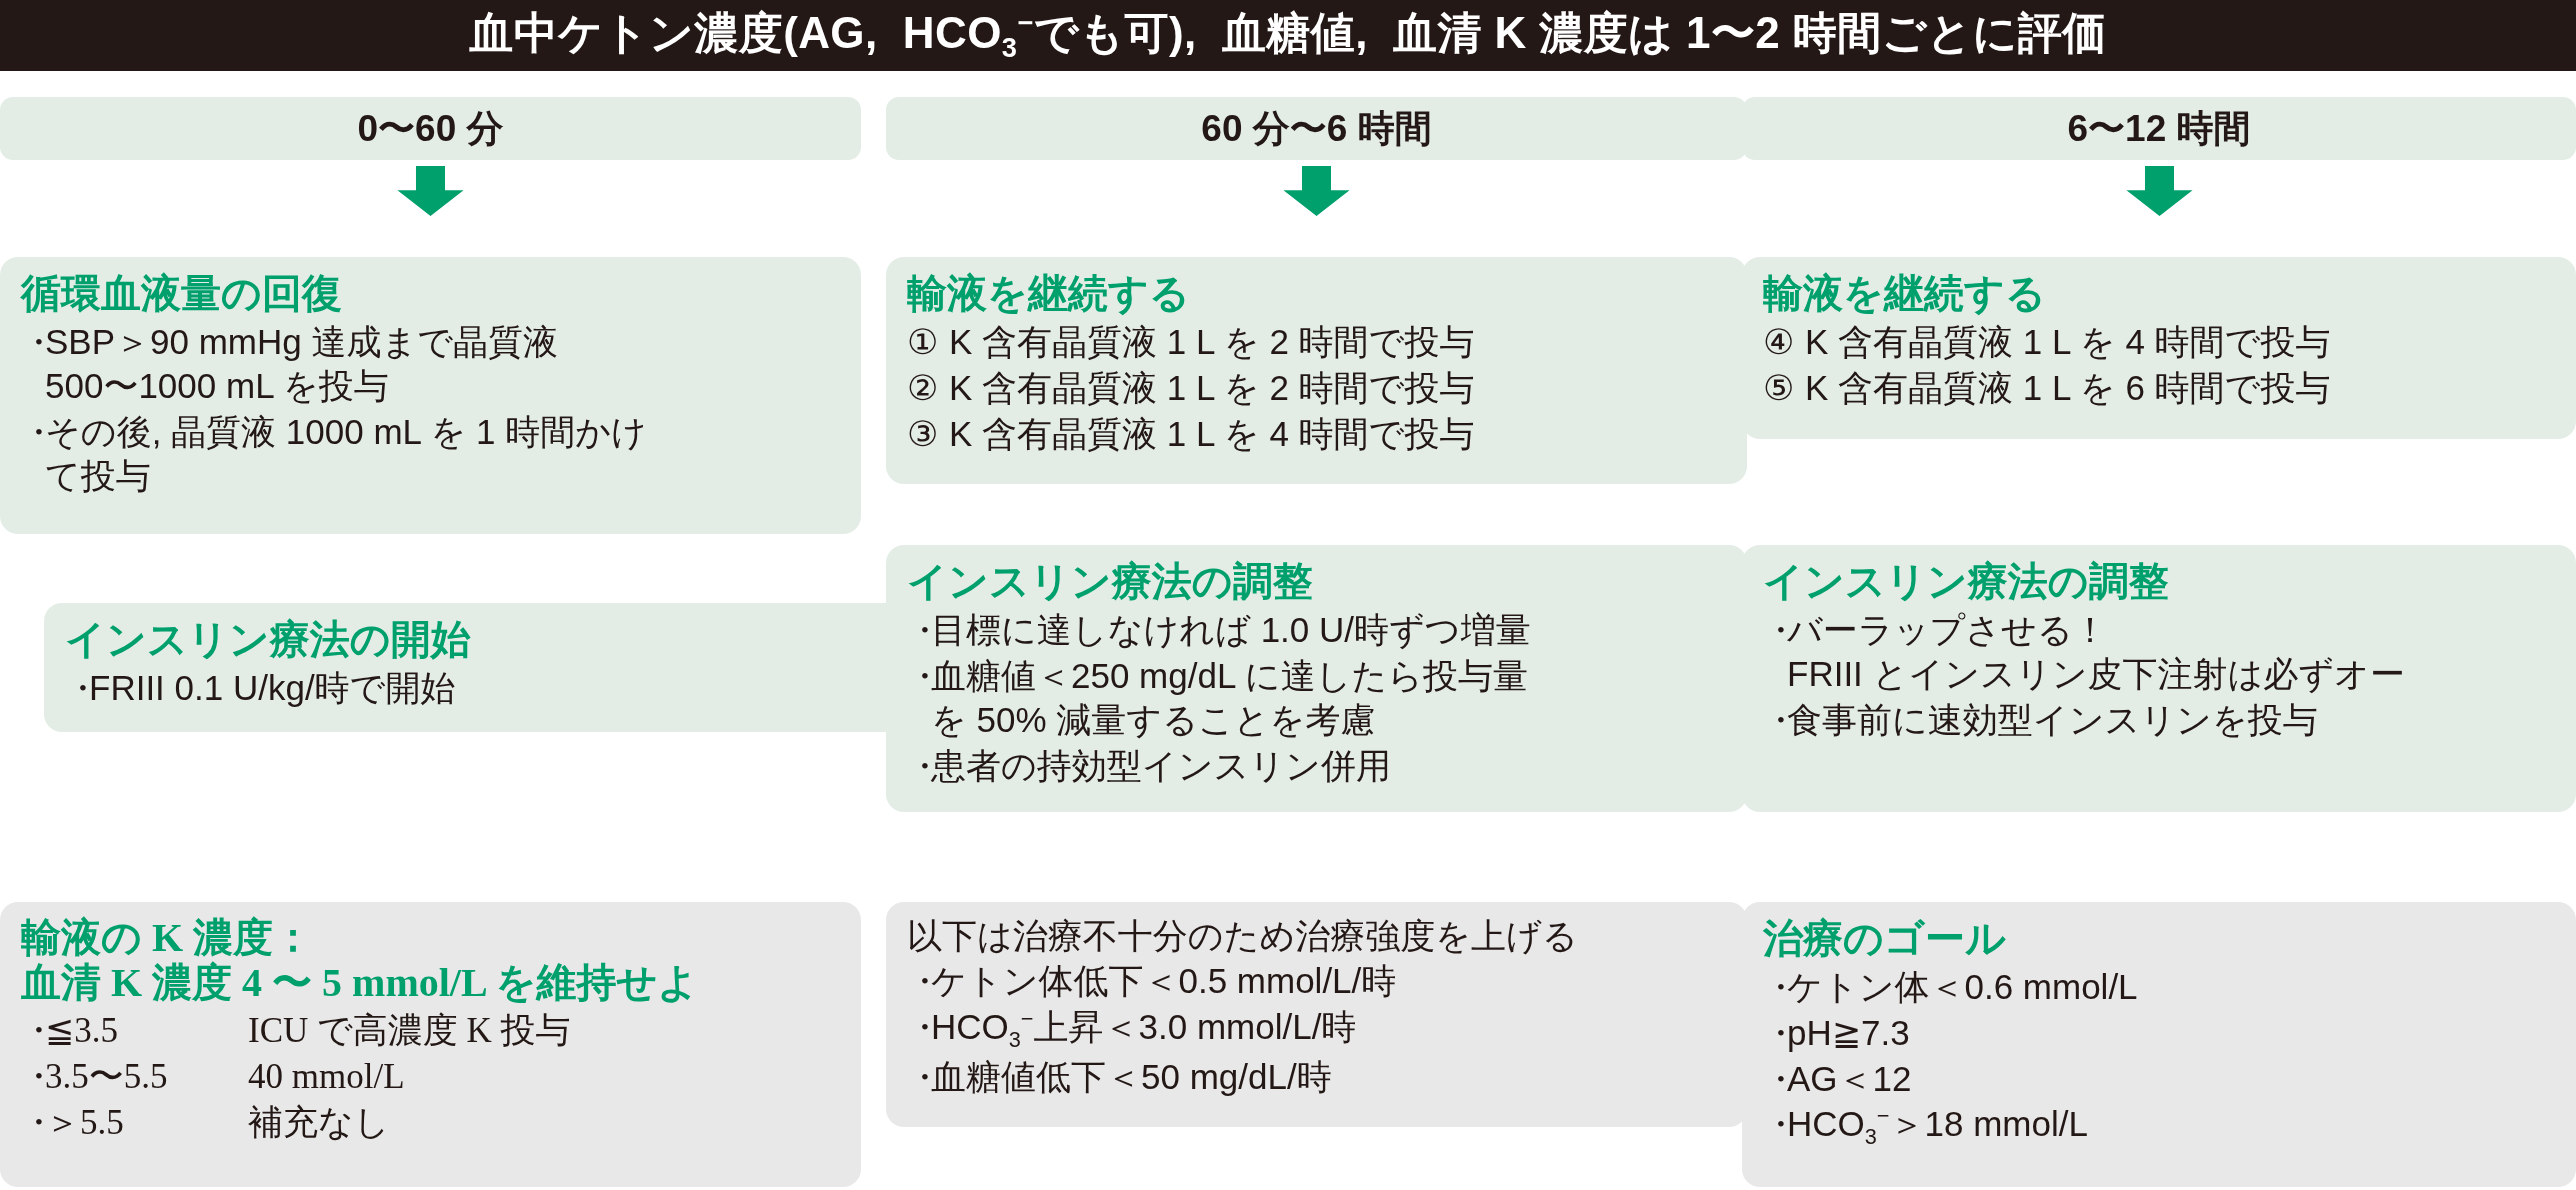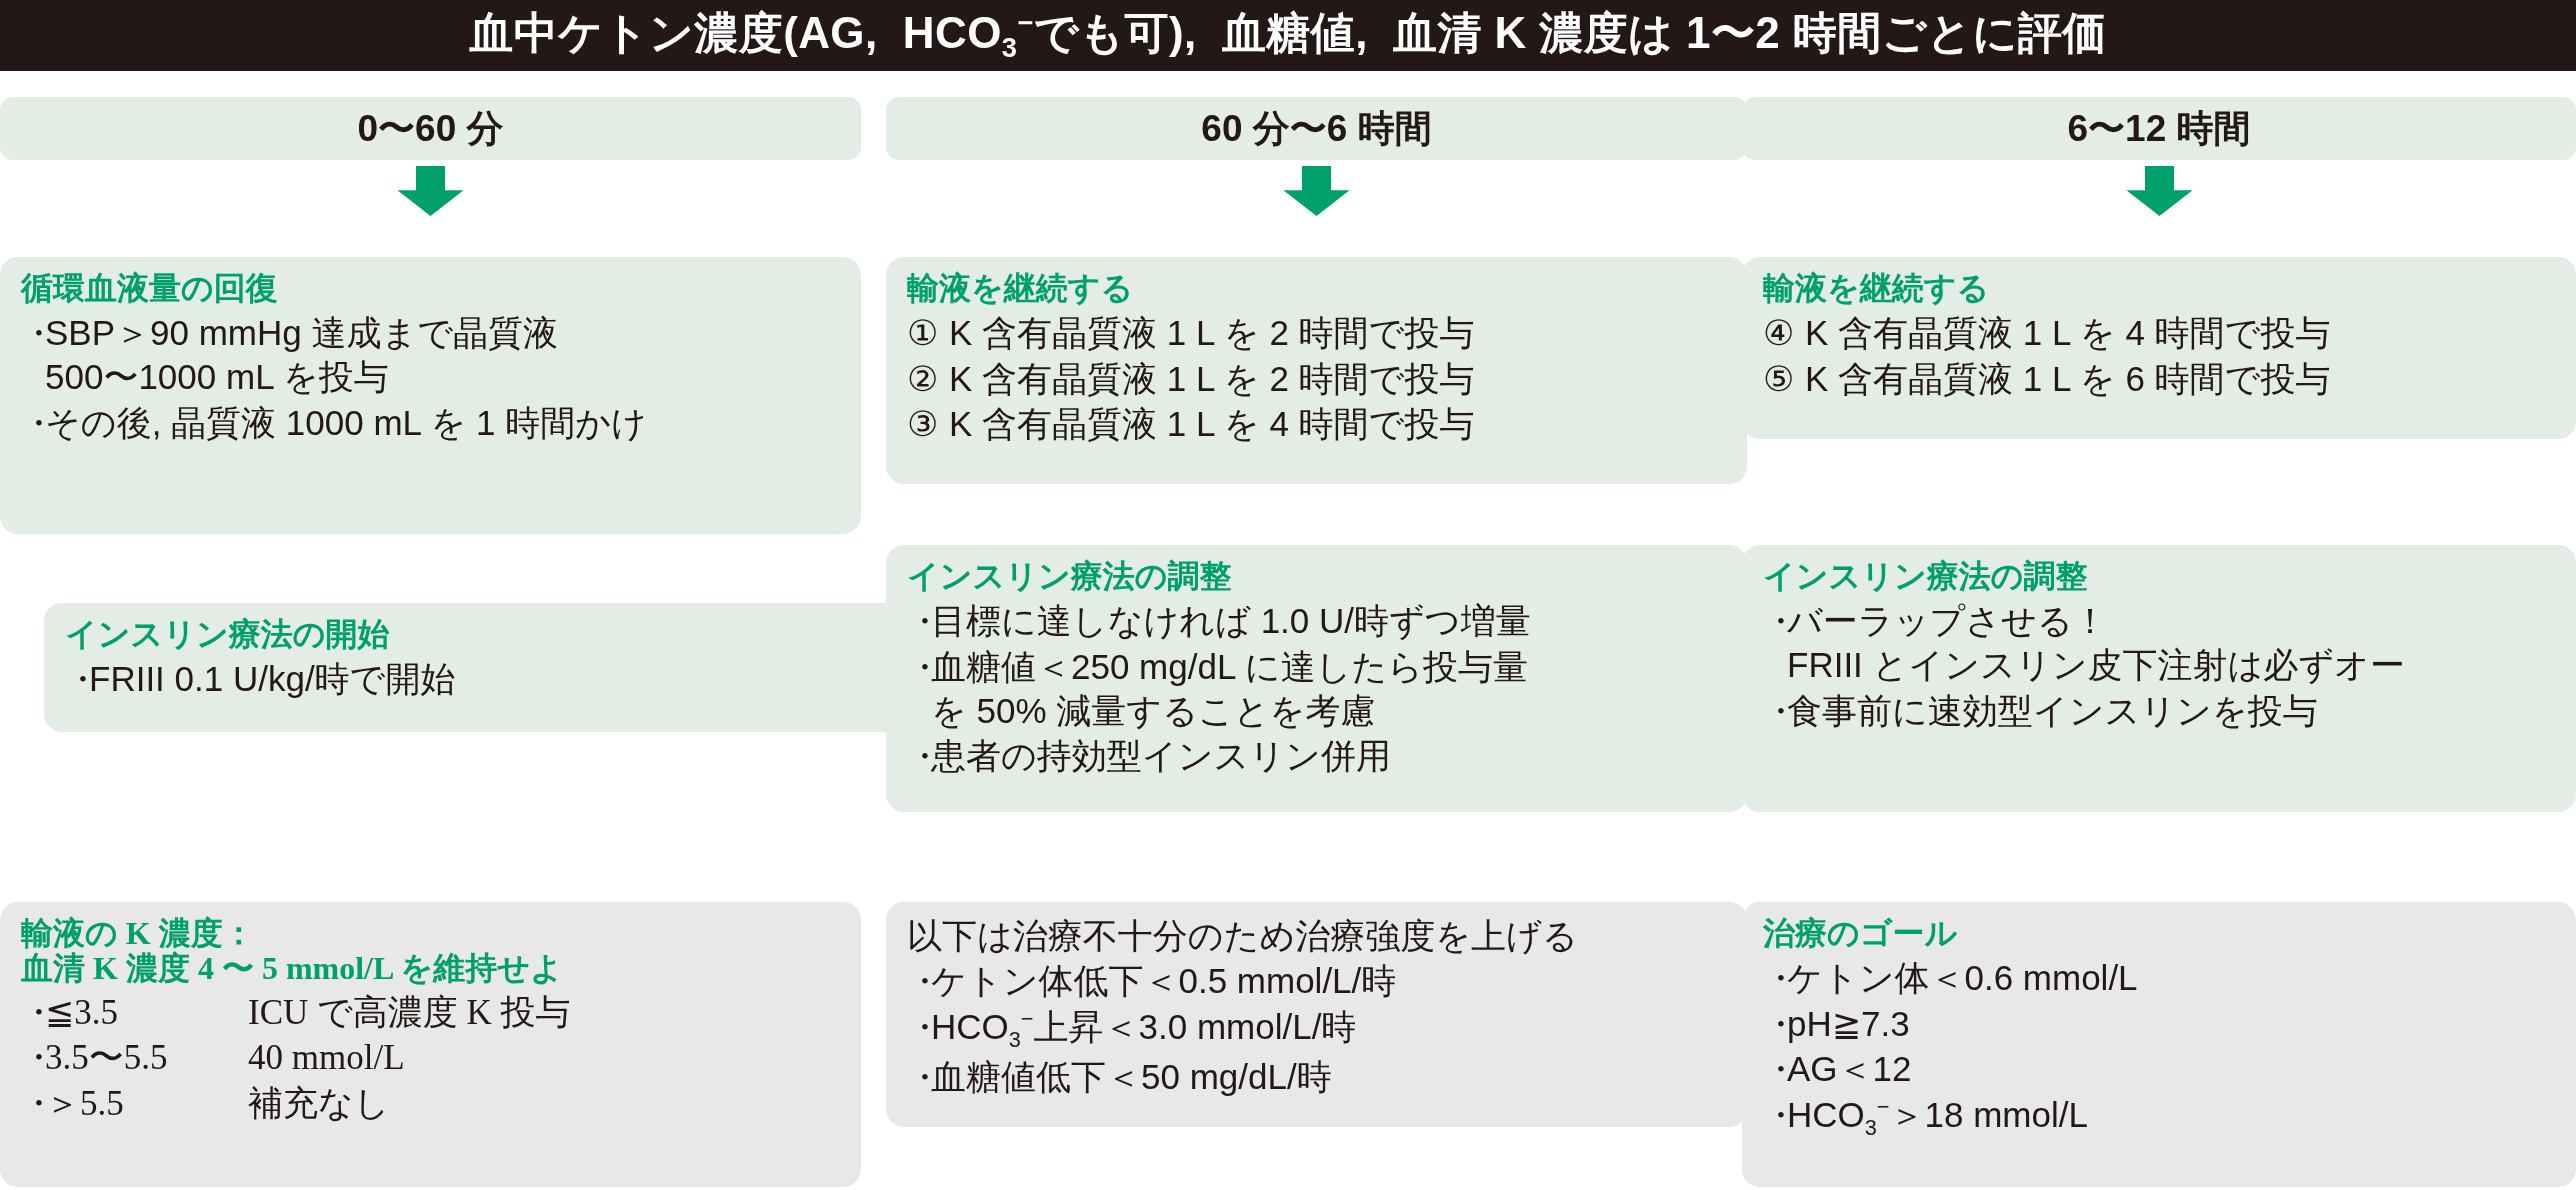--- a/index.html
+++ b/index.html
@@ -49,21 +49,21 @@
   .box{
     border-radius:18px;
     padding:13px 21px 16px 21px;
     box-sizing:border-box;
   }
   .box.green{background:#e3ede6;}
   .box.gray{background:#e8e8e8;}
 
   .box h3{
     margin:0 0 3.2px 0;
-    font-size:32px; font-weight:700; color:#00a06d;
+    font-size:40px; font-weight:700; color:#00a06d;
     line-height:1.18; letter-spacing:0px;
   }
   .box h3.two-line{line-height:1.16;}
   .box .plain-head{
     margin:0 0 1.6px 0;
     font-size:35px; font-weight:400; color:#231815; line-height:1.22;
   }
   .box ul{margin:0; padding:0; list-style:none;}
   .box li{
     font-size:35px; font-weight:400; color:#231815;
@@ -117,20 +117,21 @@
               <span class="marker">・</span>
               <span class="txt">
                 <span class="ind">SBP＞90 mmHg 達成まで晶質液</span>
                 <span class="ind">500〜1000 mL を投与</span>
               </span>
             </li>
             <li>
               <span class="marker">・</span>
               <span class="txt">
                 <span class="ind">その後,  晶質液 1000 mL を 1 時間かけ</span>
+                <span class="ind">て投与</span>
               </span>
             </li>
           </ul>
         </div>
       </div>
 
       <div class="slot" style="top:506px; height:129px;padding-left:44px;">
         <div class="box green" style="height:129px;">
           <h3>インスリン療法の開始</h3>
           <ul>

